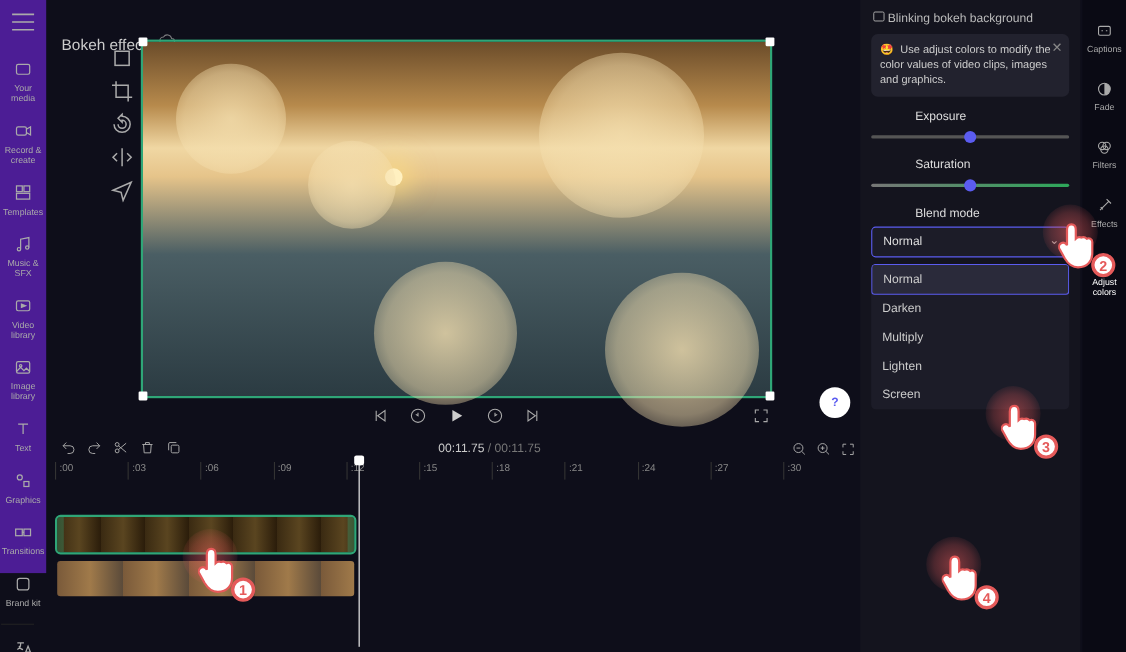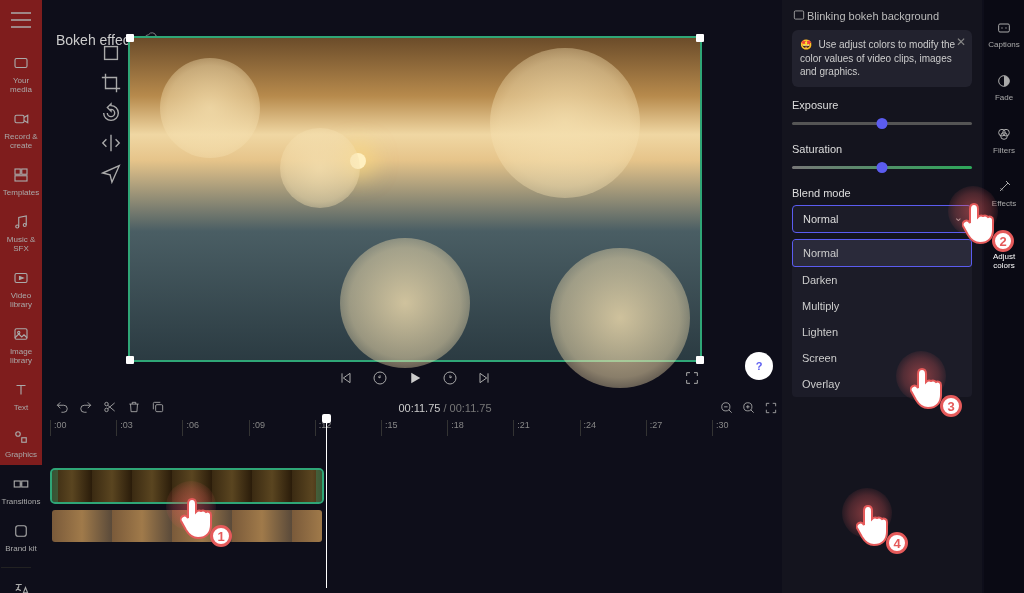--- a/index.html
+++ b/index.html
@@ -8,22 +8,22 @@
   background: #0e0e1a;
   font-family: -apple-system, BlinkMacSystemFont, "Segoe UI", Arial, sans-serif;
   color: #e0e0e8;
   font-size: 11px;
   overflow: hidden;
   position: relative;
 }
 
 
 .left-nav {
-  position: absolute; left: 0; top: 0; width: 42px; height: 465px;
-  background: #7f1d1d;
+  position: absolute; left: 0; top: 0; width: 42px; height: 521px;
+  background: #4c1d95;
   display: flex; flex-direction: column; align-items: center;
   padding-top: 10px;
 }
 .left-nav .hamburger { width: 24px; height: 20px; margin-bottom: 16px; cursor: pointer; }
 .left-nav .nav-item {
   width: 40px; text-align: center; font-size: 8px; color: #aaa;
   padding: 6px 0; margin: 2px 0; cursor: pointer;
 }
 .left-nav .nav-item .ico {
   display: block; width: 18px; height: 18px; margin: 0 auto 4px;
@@ -163,21 +163,21 @@
 }
 .insp-title { display: flex; align-items: center; gap: 1px; color: #bbb; font-size: 11px; margin-bottom: 6px; }
 .tip {
   background: #22222e; border-radius: 6px; padding: 8px; font-size: 10px; color: #ccc;
   position: relative; margin-bottom: 12px; line-height: 1.35;
 }
 .tip .emoji { float: left; margin-right: 6px; }
 .tip .close { position: absolute; right: 6px; top: 4px; color: #888; cursor: pointer; font-size: 12px; }
 
 .prop { margin-bottom: 12px; }
-.prop-label { font-size: 11px; color: #ddd; margin-bottom: 6px; font-weight: 500; }
+.prop-label { font-size: 11px; color: #ddd; margin-bottom: 6px; font-weight: 500; margin-left: 40px; }
 .slider { position: relative; height: 14px; display: flex; align-items: center; }
 .slider .track-bg { width: 100%; height: 3px; border-radius: 2px; }
 .slider .thumb {
   position: absolute; width: 11px; height: 11px; border-radius: 50%;
   background: #5b5cf0; top: 1px; transform: translateX(-50%);
 }
 .sl-exp .track-bg, .sl-con .track-bg, .sl-tra .track-bg { background: #555; }
 .sl-sat .track-bg { background: linear-gradient(90deg,#777 0%,#2da85a 100%); }
 .sl-tem .track-bg { background: linear-gradient(90deg,#4a7cff 0%,#ff9a4a 100%); }
 
@@ -483,21 +483,20 @@
     <div class="prop-label">Blend mode</div>
     <div class="dropdown">
       <span>Normal</span>
     </div>
     <div class="dd-list">
       <div class="dd-item sel">Normal</div>
       <div class="dd-item">Darken</div>
       <div class="dd-item">Multiply</div>
       <div class="dd-item">Lighten</div>
       <div class="dd-item">Screen</div>
-      <div class="dd-item">Overlay</div>
     </div>
   </div>
 </div>
 
 <div class="pointer" style="left:180px; top:495px;">
   <div class="ripple"></div>
   <svg width="40" height="46" viewBox="0 0 40 46">
       <path fill="#fff" stroke="#e55a5a" stroke-width="2" d="M12 4c3 0 4 2 4 5v8c1-1 3-2 5-1 2-1 4 0 5 1 2-1 5 0 5 3v10c0 7-4 13-13 13-6 0-9-3-12-8l-5-9c-1-2 0-4 2-5s4 0 5 2V9c0-3 1-5 4-5z"></path>
     </svg>
   <div class="badge">1</div>

